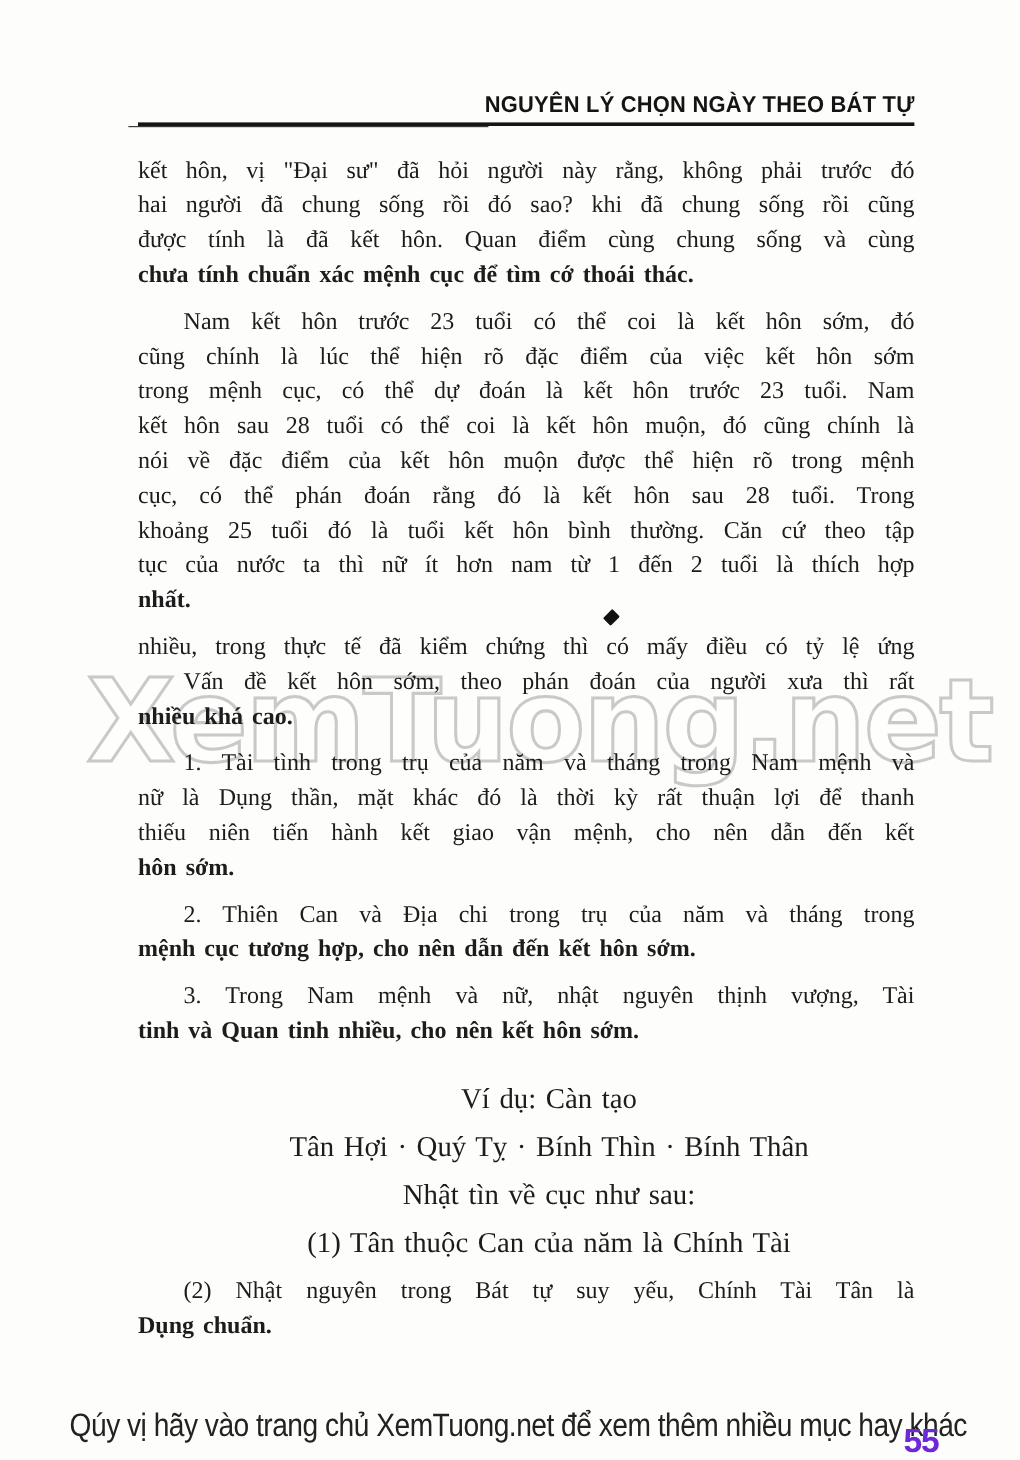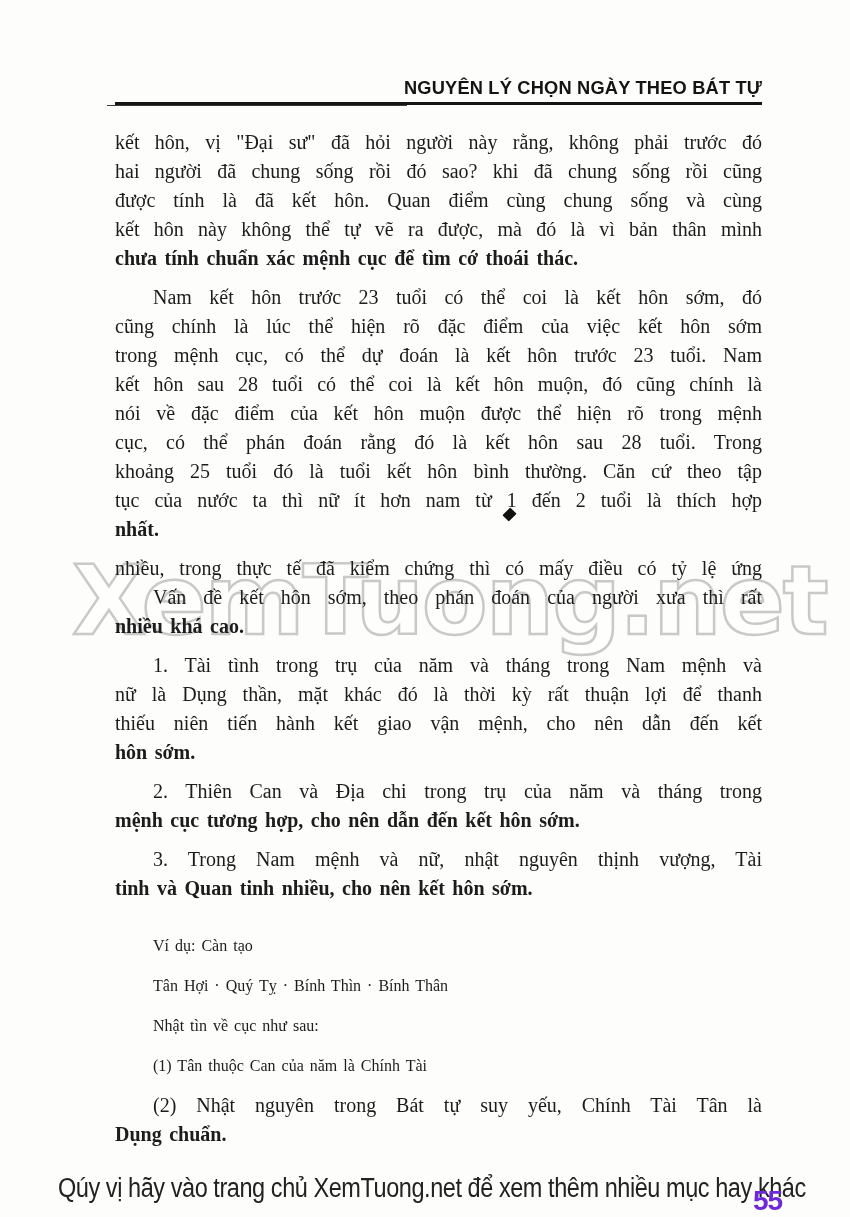--- a/index.html
+++ b/index.html
@@ -41,22 +41,22 @@
   }
   .para{margin:0 0 10px 0;}
   .jline{
     font-size:20px;line-height:29px;word-spacing:2.5px;
     text-align:justify;text-align-last:justify;
     white-space:normal;
   }
   .jline.last{text-align-last:left;font-weight:bold;}
   .jline.first-indent{padding-left:38px;}
   .xline{
-    font-size:16px;line-height:29px;word-spacing:2px;
-    padding-left:38px;margin-bottom:11px;
+    font-size:24px;line-height:29px;word-spacing:2px;
+    padding-left:38px;margin-bottom:11px;text-align:center;
   }
   .xline.gap-before{margin-top:28px;}
   
   .ink-diamond{
     position:absolute;left:505px;top:509px;width:9px;height:11px;
     background:#111;transform:rotate(45deg);border-radius:1px;z-index:2;
   }
   
   .footer{
     position:absolute;left:58px;top:1173px;z-index:2;
@@ -80,21 +80,20 @@
 
   <div class="header-rule"></div>
 
   <div class="watermark">XemTuong.net</div>
 
   <div class="content" id="content-blocks">
       <div class="para">
         <div class="jline">kết hôn, vị "Đại sư" đã hỏi người này rằng, không phải trước đó</div>
         <div class="jline">hai người đã chung sống rồi đó sao? khi đã chung sống rồi cũng</div>
         <div class="jline">được tính là đã kết hôn. Quan điểm cùng chung sống và cùng</div>
-        <div class="jline">kết hôn này không thể tự vẽ ra được, mà đó là vì bản thân mình</div>
         <div class="jline last">chưa tính chuẩn xác mệnh cục để tìm cớ thoái thác.</div>
       </div>
       <div class="para">
         <div class="jline first-indent">Nam kết hôn trước 23 tuổi có thể coi là kết hôn sớm, đó</div>
         <div class="jline">cũng chính là lúc thể hiện rõ đặc điểm của việc kết hôn sớm</div>
         <div class="jline">trong mệnh cục, có thể dự đoán là kết hôn trước 23 tuổi. Nam</div>
         <div class="jline">kết hôn sau 28 tuổi có thể coi là kết hôn muộn, đó cũng chính là</div>
         <div class="jline">nói về đặc điểm của kết hôn muộn được thể hiện rõ trong mệnh</div>
         <div class="jline">cục, có thể phán đoán rằng đó là kết hôn sau 28 tuổi. Trong</div>
         <div class="jline">khoảng 25 tuổi đó là tuổi kết hôn bình thường. Căn cứ theo tập</div>

